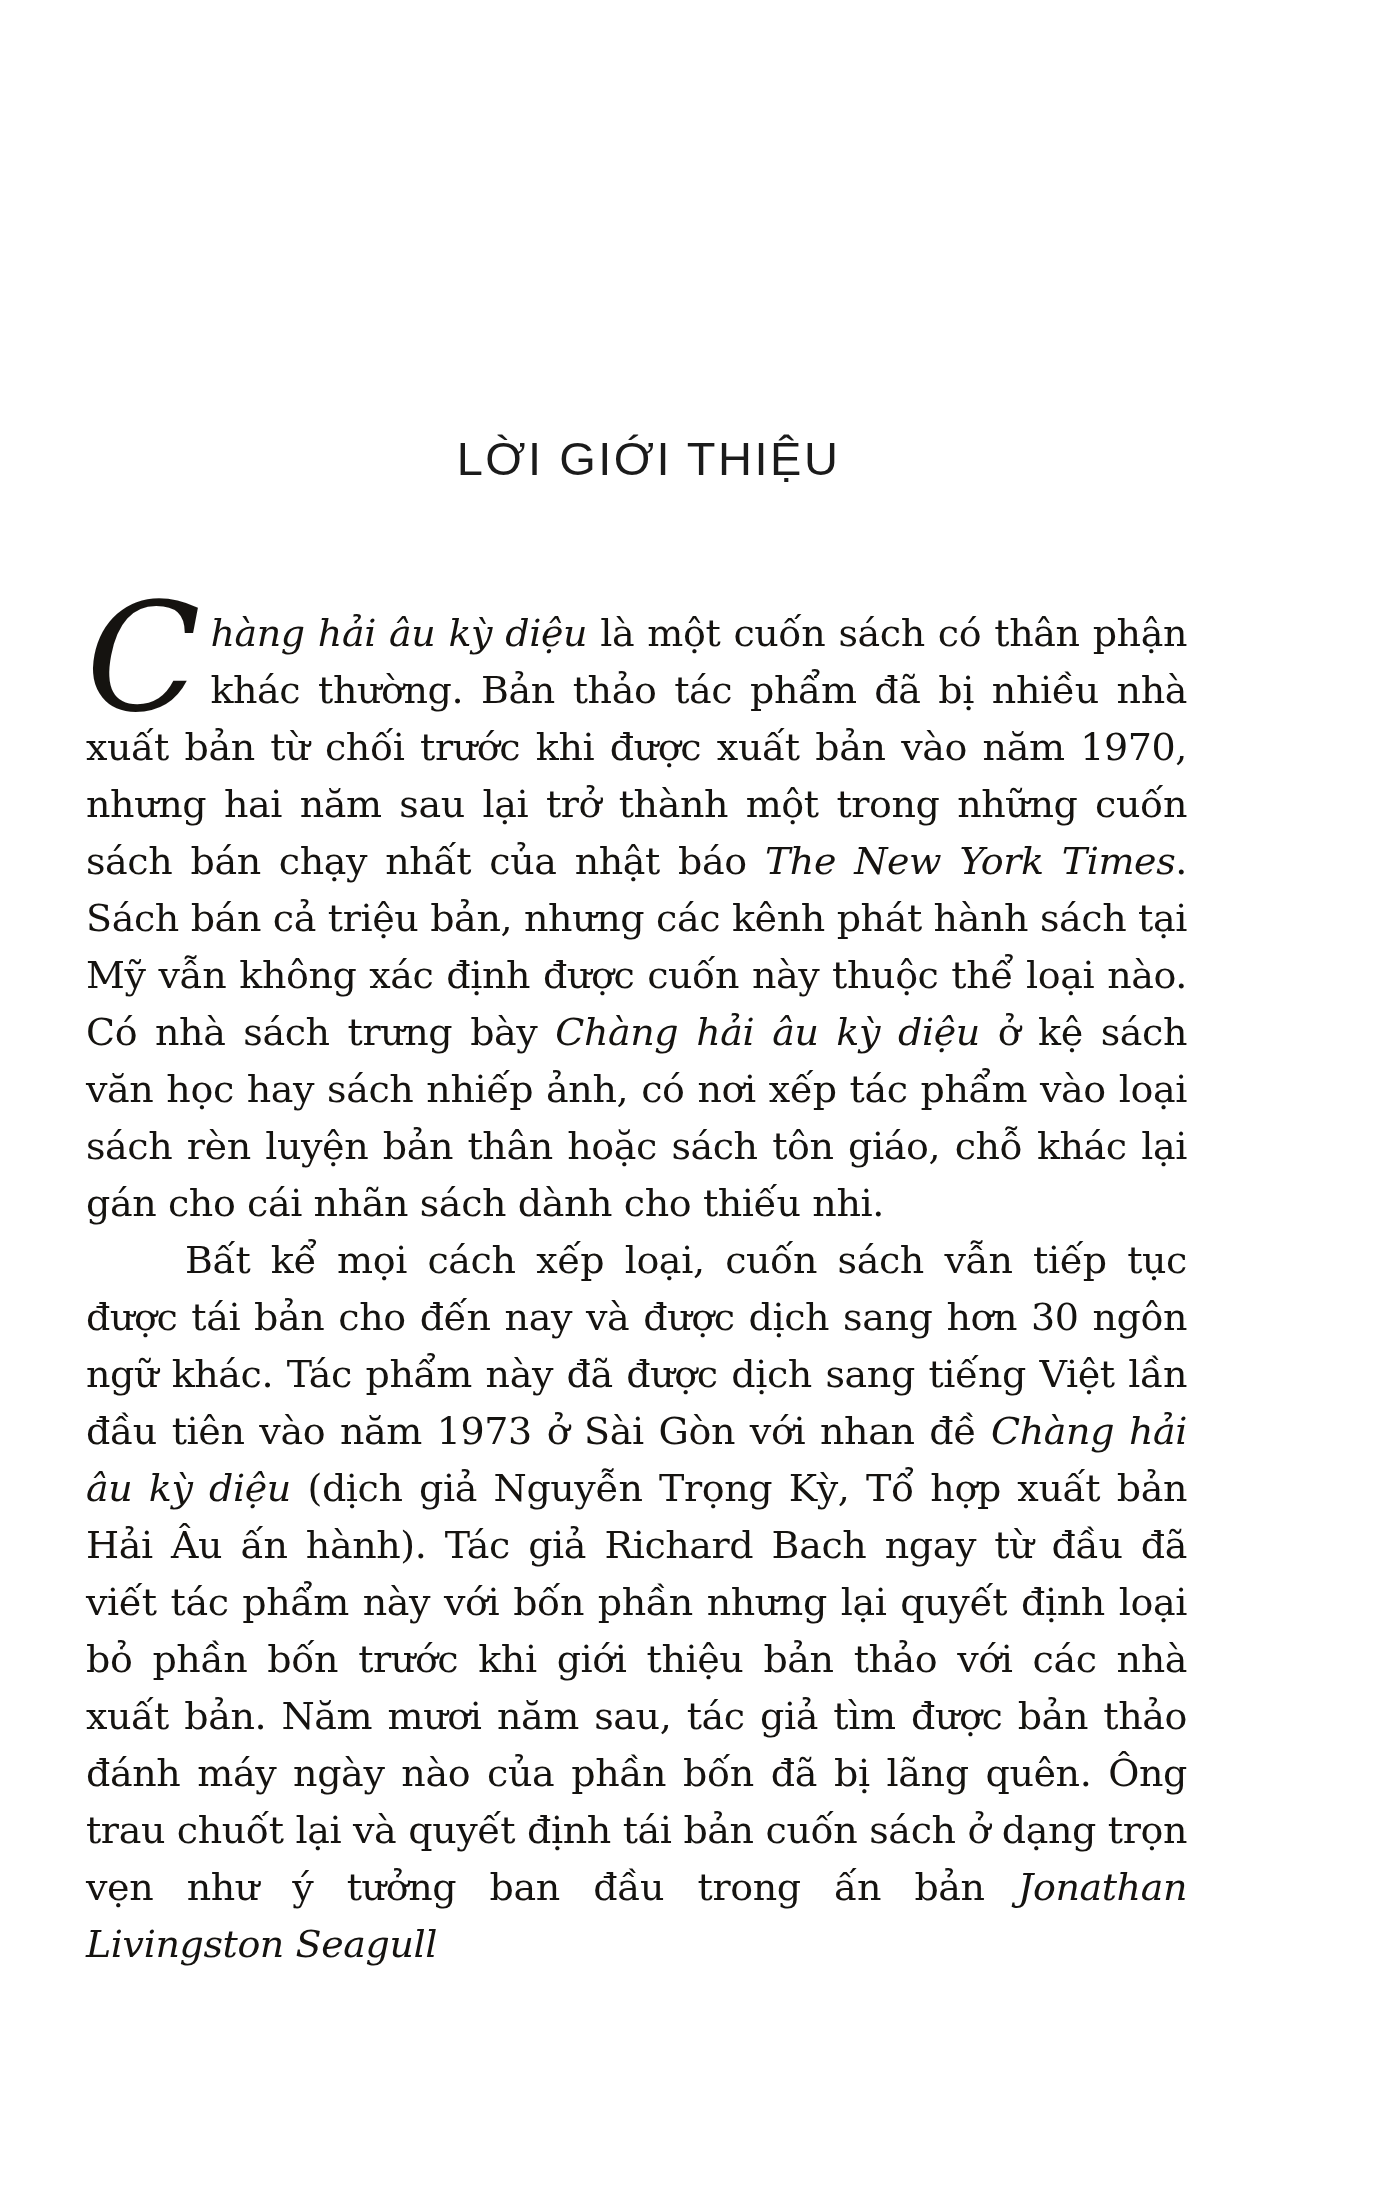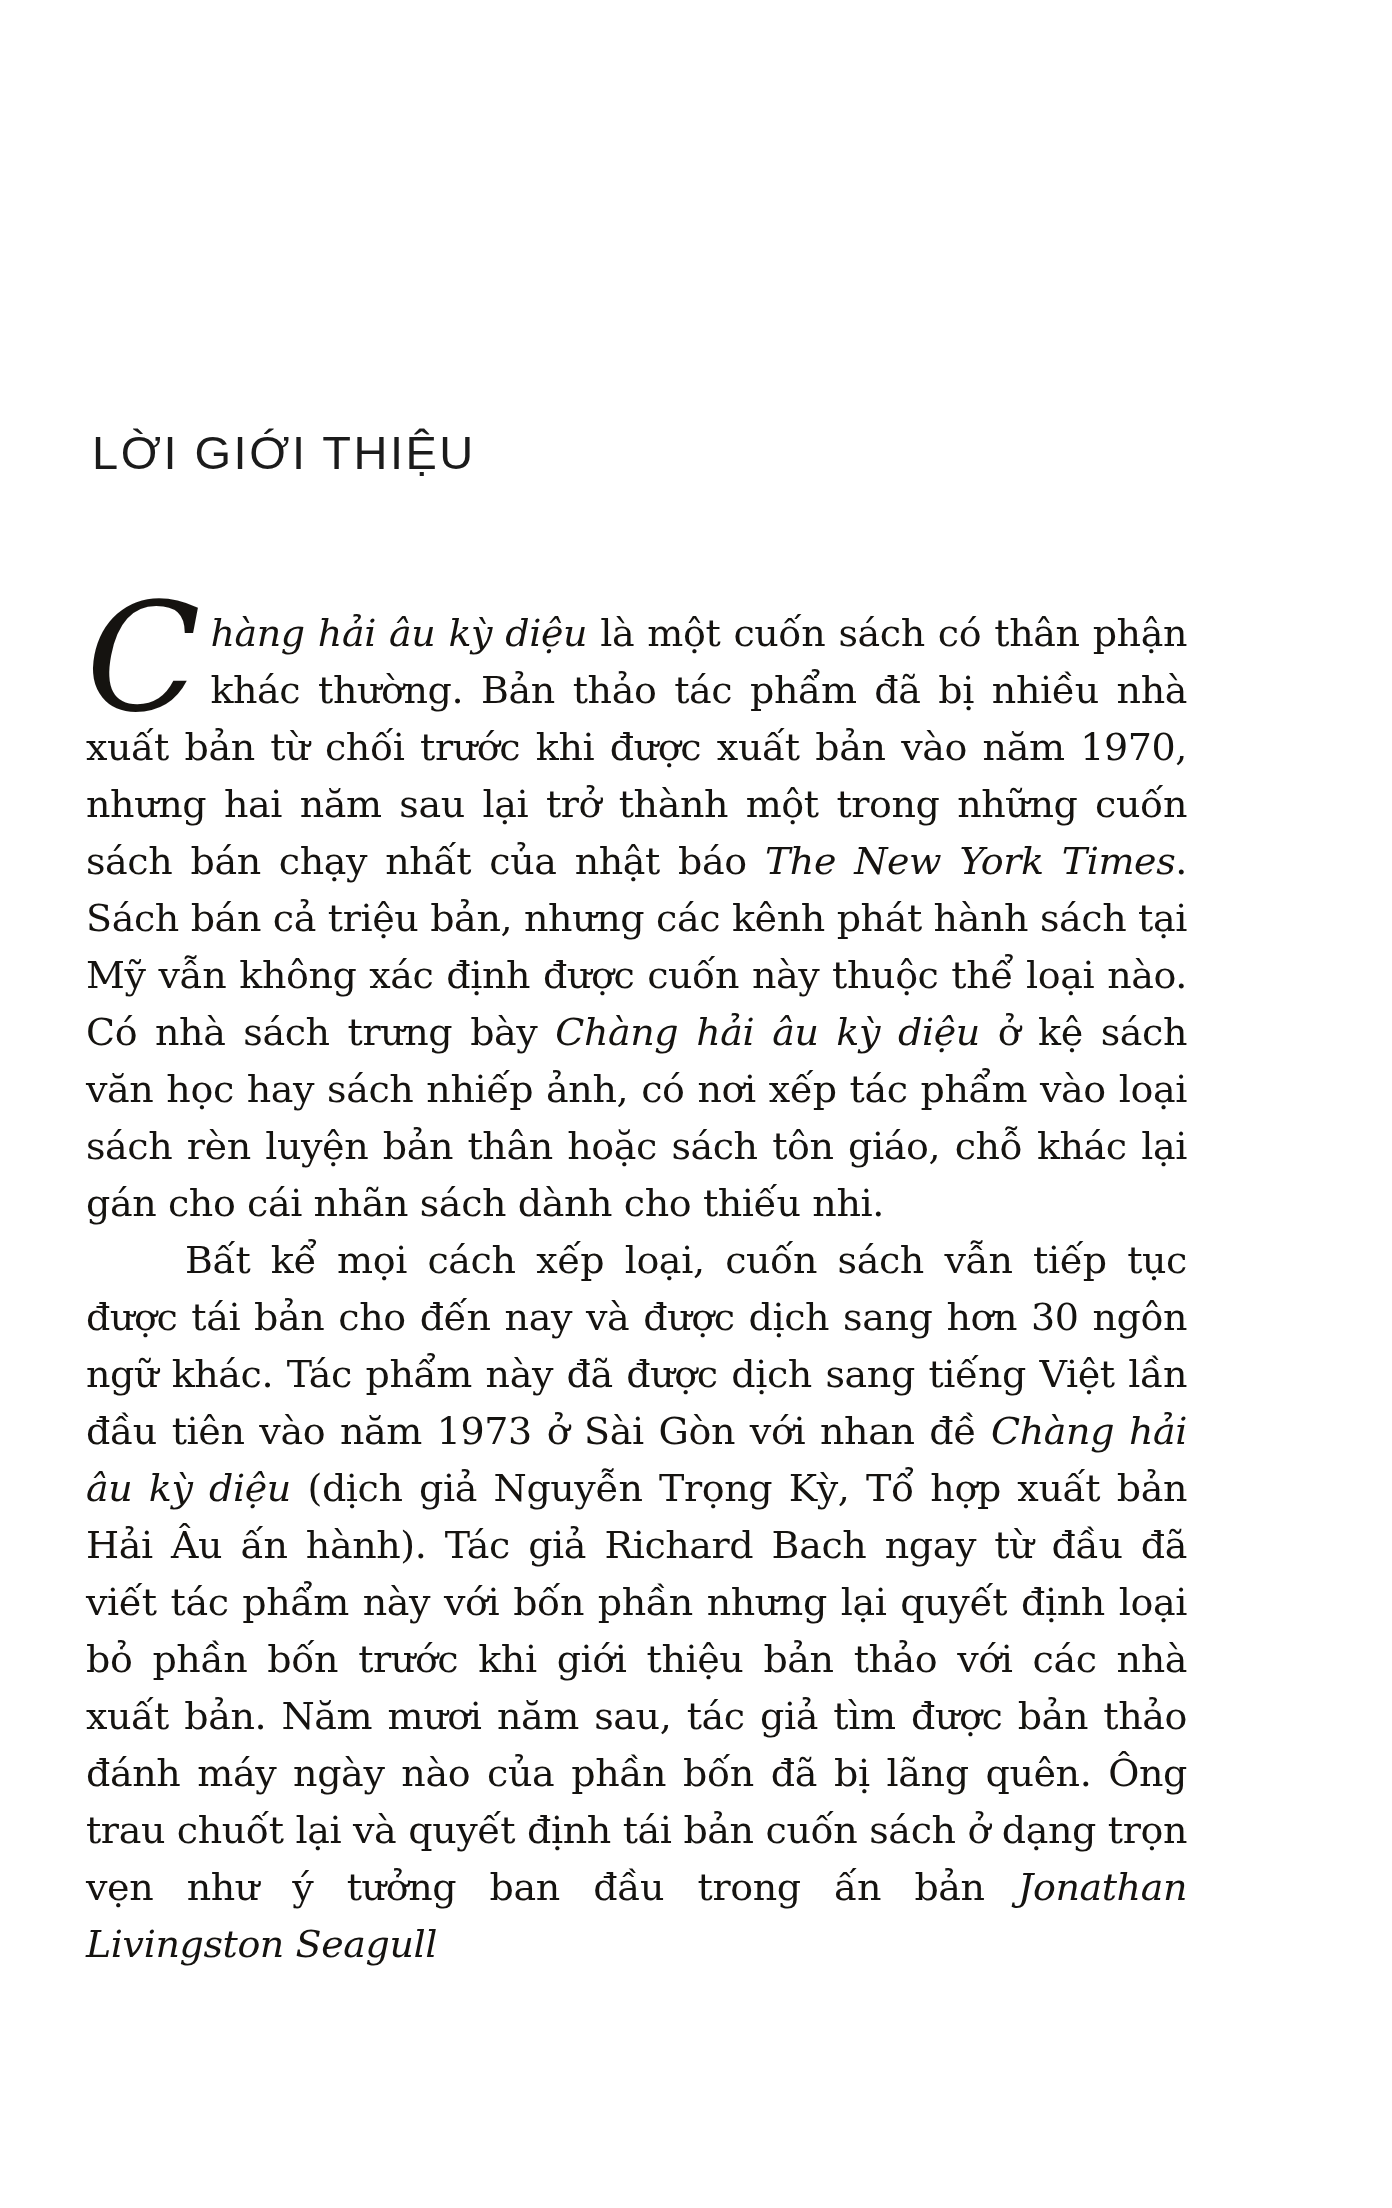--- a/index.html
+++ b/index.html
@@ -12,22 +12,22 @@
     width: 1392px;
     height: 2208px;
     background: #ffffff;
     overflow: hidden;
   }
   .chapter-title {
     position: absolute;
     top: 420px;
     left: 86px;
     width: 1101px;
-    margin: 6px;
-    text-align: left;
+    margin: 12px;
+    text-align: center;
     font-family: "Liberation Sans", sans-serif;
     font-weight: 400;
     font-size: 47px;
     line-height: 54px;
     letter-spacing: 2.5px;
     color: #1b1b1b;
   }
   .body-text {
     position: absolute;
     top: 605px;

